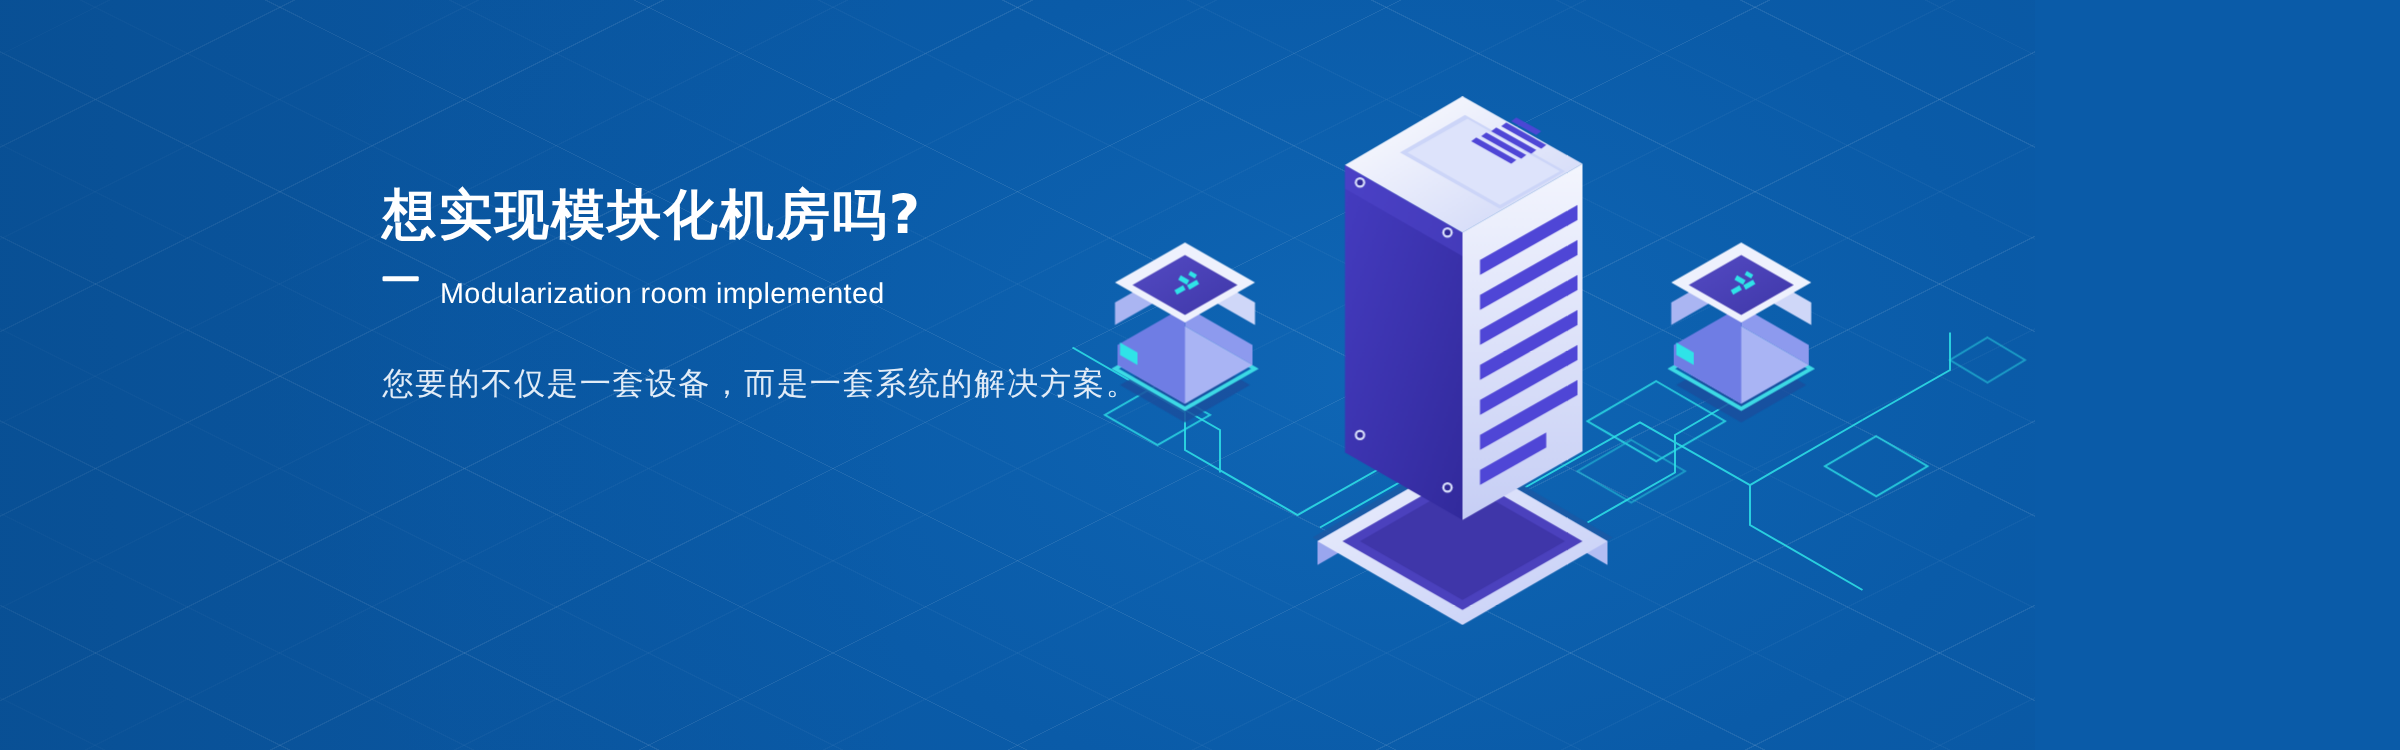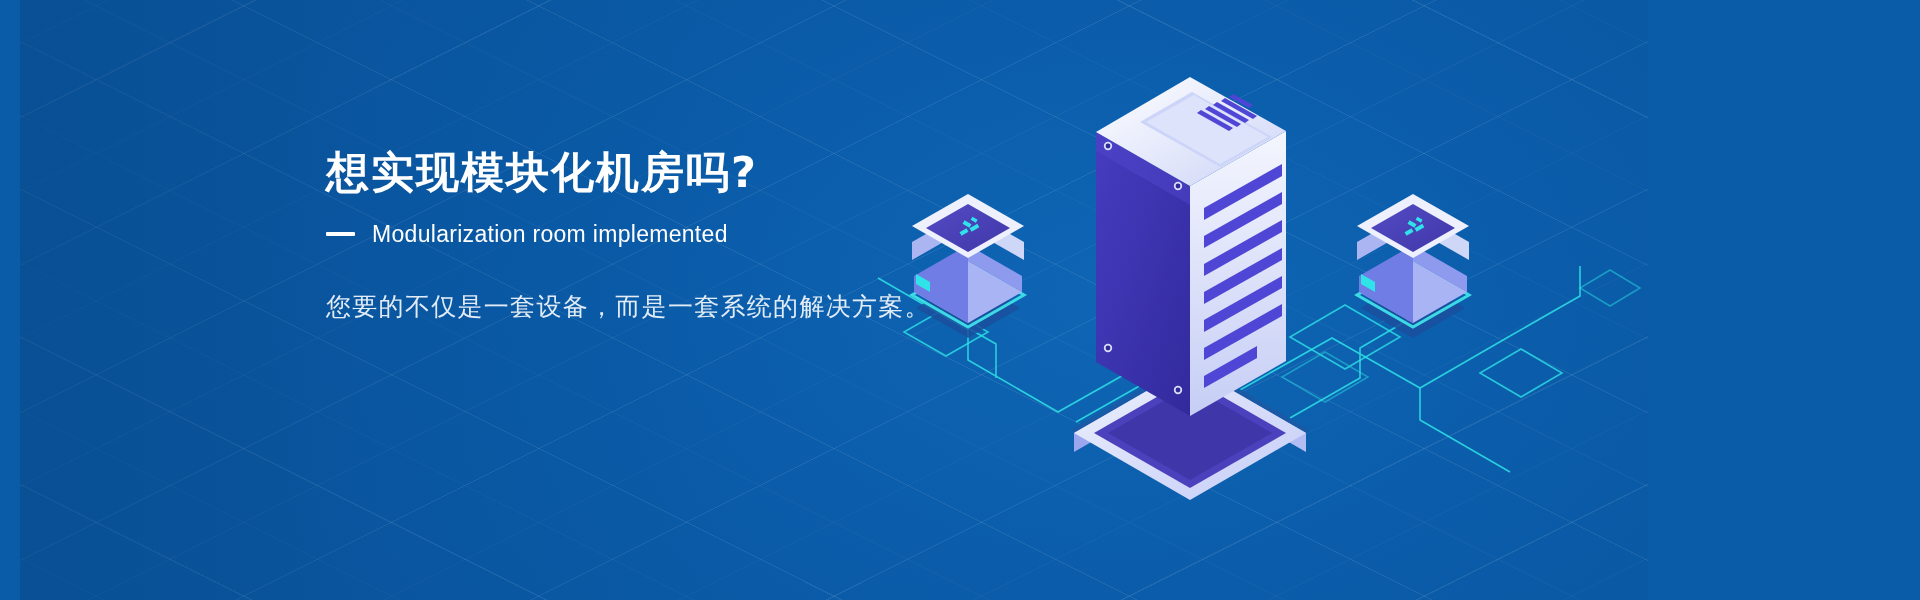--- a/index.html
+++ b/index.html
@@ -9,21 +9,20 @@
     width:1920px; height:600px;
     font-family:"Liberation Sans","DejaVu Sans",sans-serif;
     overflow:hidden; position:relative;
   }
 
   #banner {
     position:absolute; inset:0;
     width:1628px; height:600px;
     background:#4c1d95;
     overflow:hidden;
-    margin-left:20px;
   }
 
   
   .bg-base {
     position:absolute; inset:0;
     background:
       radial-gradient(ellipse 900px 620px at 68% 50%, #0f66b5 0%, #0a5ba8 55%, #0a56a0 100%);
   }
   .bg-grid {
     position:absolute; inset:-120px;
@@ -60,21 +59,21 @@
     font-size:43px;
     font-weight:700;
     color:#ffffff;
     letter-spacing:2px;
     line-height:1.25;
     white-space:nowrap;
     font-family:"DejaVu Sans","Liberation Sans",sans-serif;
   }
   .sub-row {
     display:flex;
-    align-items:center;
+    align-items:flex-start;
     margin-top:21px;
   }
   .sub-dash {
     width:29px; height:4px;
     background:#ffffff;
     border-radius:1px;
     flex:0 0 auto;
     margin-right:17px;
   }
   .subtitle {

